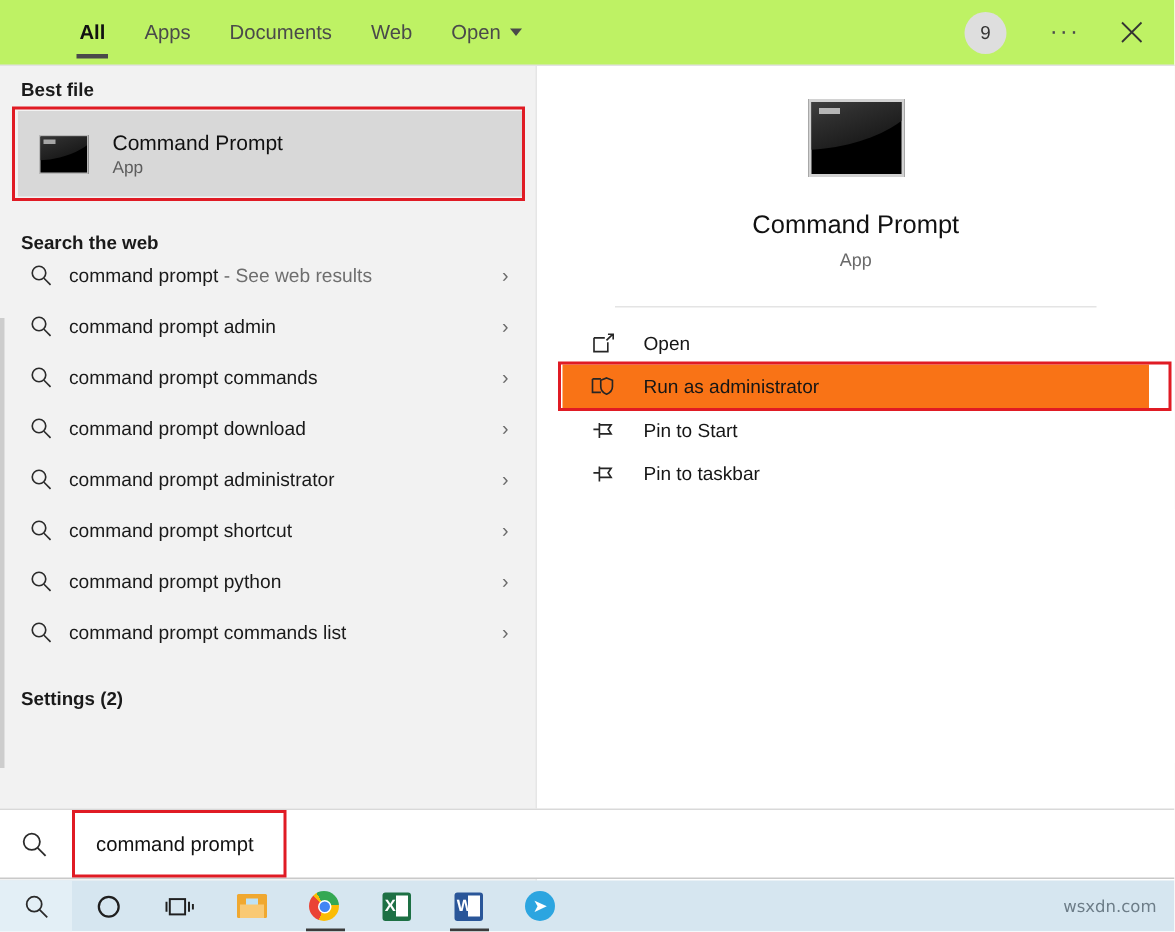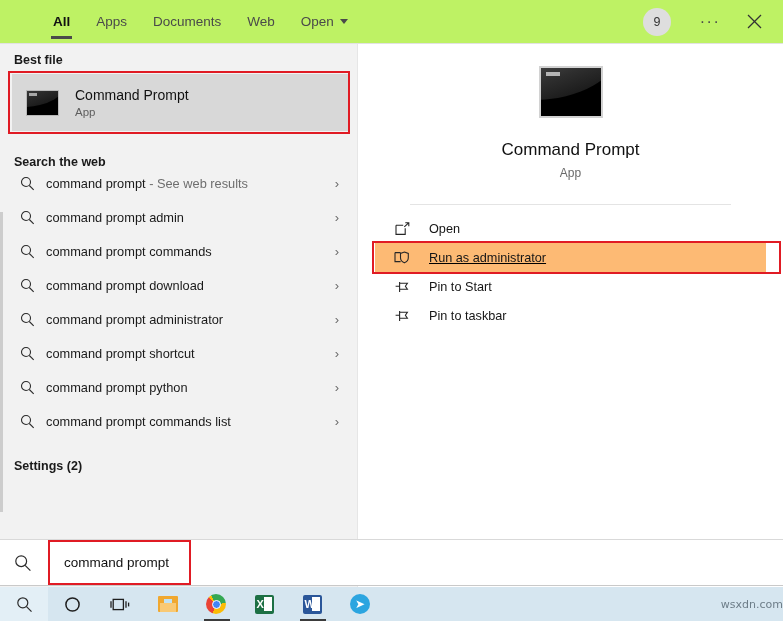--- a/index.html
+++ b/index.html
@@ -261,21 +261,21 @@
     margin-top: 9px;
   }
   .action {
     position: relative;
     display: flex;
     align-items: center;
     height: 29px;
     padding-left: 18px;
     gap: 18px;
   }
-  .action.selected { background: #fdba74; text-decoration: underline; }
+  .action.selected { background: #f97316; }
   .ac-icon {
     width: 18px;
     flex: 0 0 18px;
     display: flex;
     align-items: center;
     justify-content: center;
     color: #262626;
   }
   .ac-label { font-size: 12.7px; color: #161616; }
   .redbox-action {
@@ -338,21 +338,21 @@
   .tb-item.active-bg { background: #e3eff6; }
   .tb-item.running::after {
     content: "";
     position: absolute;
     bottom: 0; left: 12px;
     width: 26px; height: 2.5px;
     background: #3b3b3b;
   }
   .watermark {
     margin-left: auto;
-    margin-right: 0;
+    margin-right: 12px;
     font-size: 11px;
     color: #6d7d88;
     font-family: "DejaVu Sans", sans-serif;
   }
 
   
   .ico-folder {
     width: 20px; height: 16px;
     position: relative;
   }

